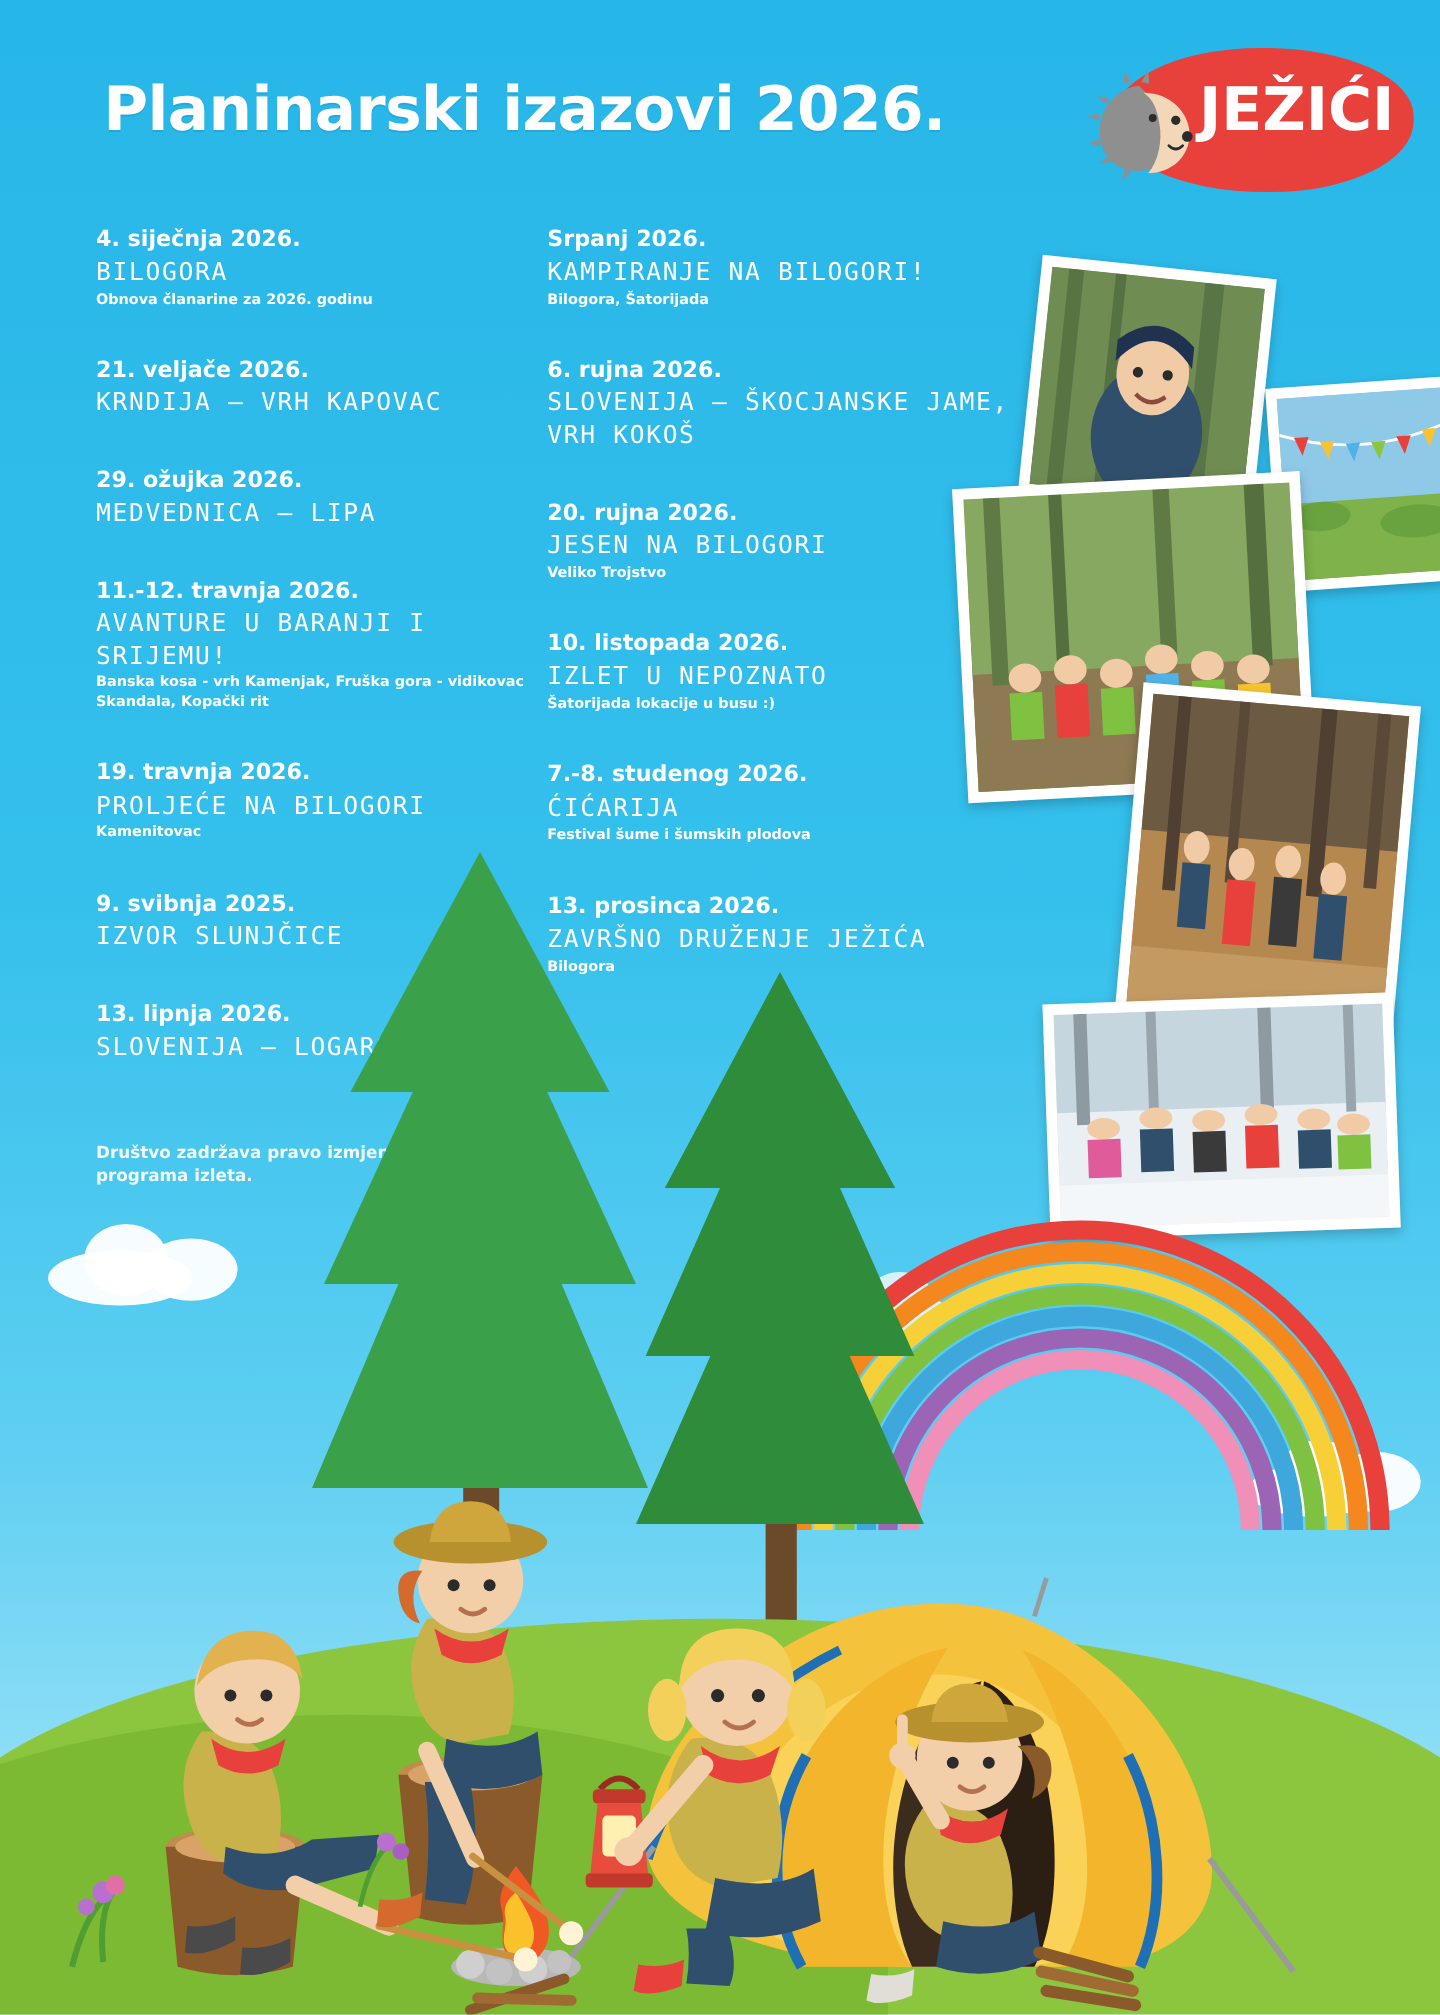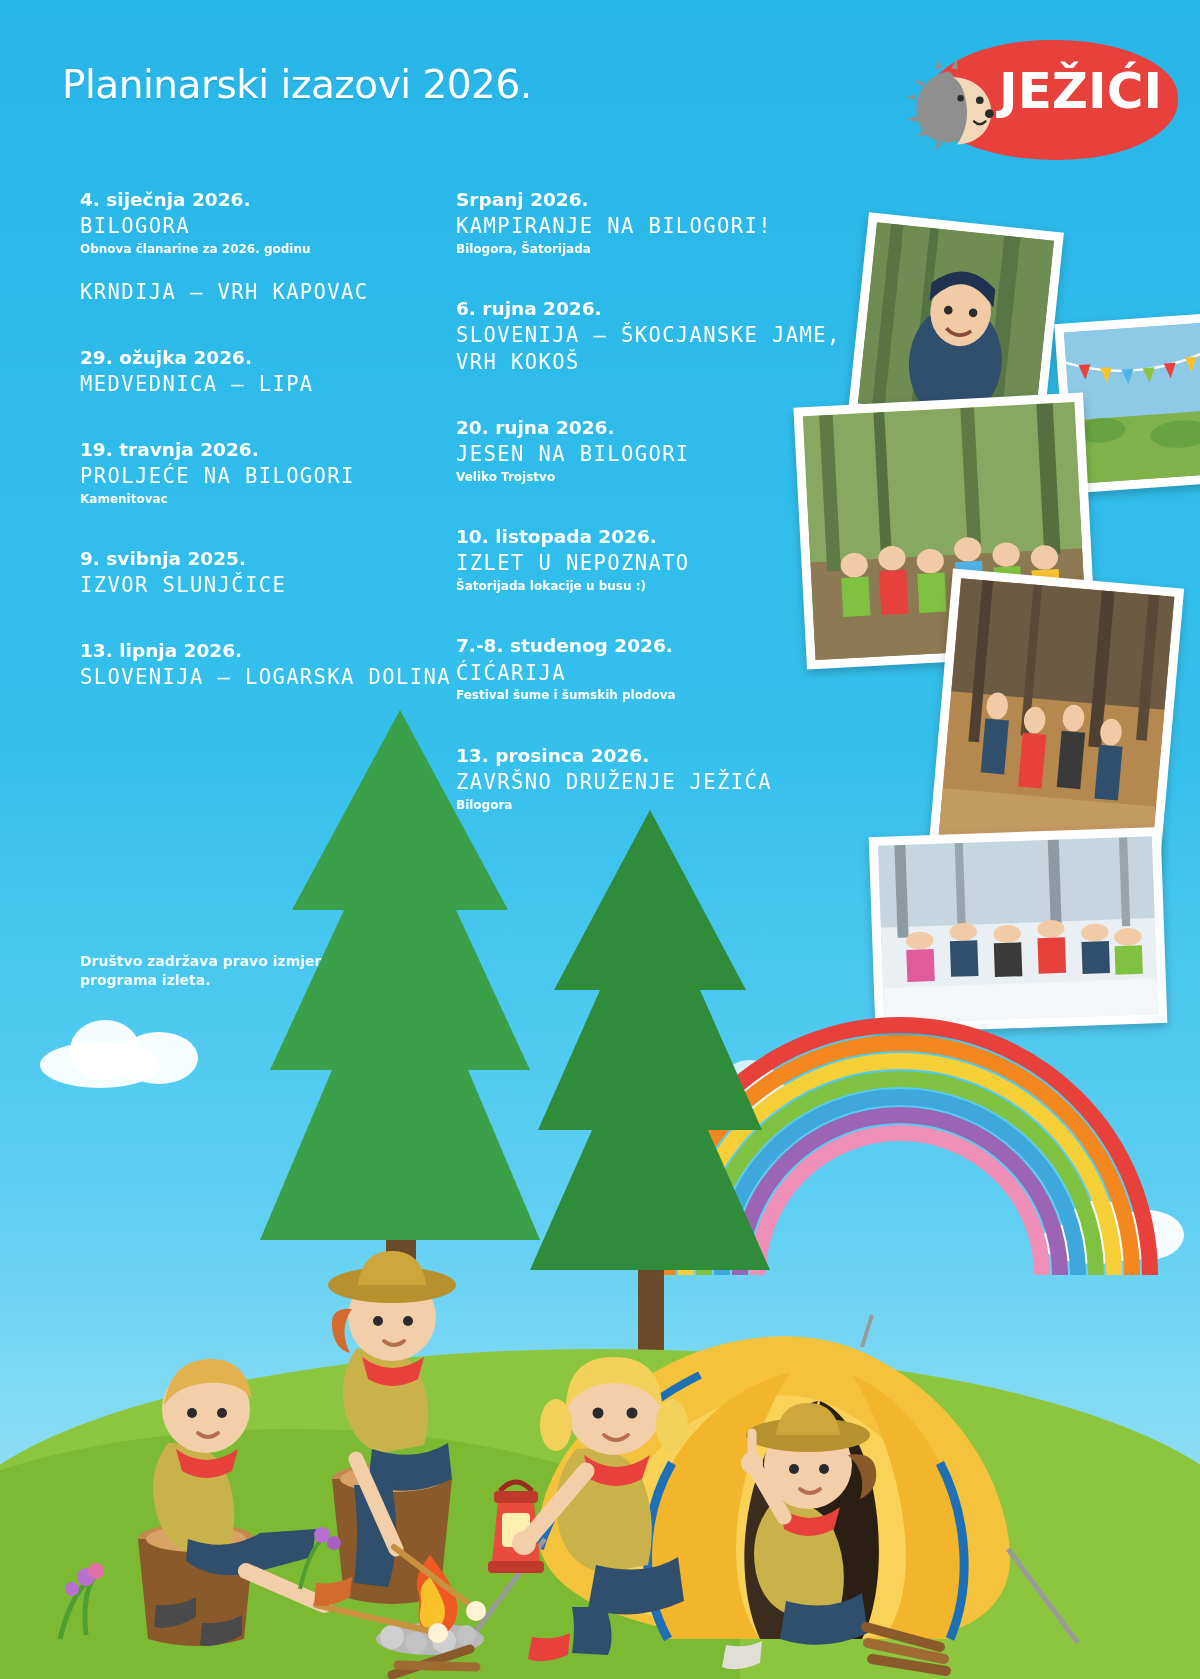--- a/index.html
+++ b/index.html
@@ -35,24 +35,24 @@
     position: absolute;
     bottom: 0; left: -160px;
     width: 900px; height: 250px;
     background: #7cba33;
     border-radius: 50% 50% 0 0 / 70% 70% 0 0;
   }
 
   
   .title {
     position: absolute;
-    left: 62px; top: 62px;
+    left: 86px; top: 62px;
     font-family: "DejaVu Sans", sans-serif;
-    font-weight: normal;
-    font-size: 39px;
+    font-weight: bold;
+    font-size: 51px;
     color: #ffffff;
     letter-spacing: -0.5px;
     text-shadow: 0 2px 0 rgba(0,0,0,.08);
   }
 
   
   .logo {
     position: absolute;
     right: 22px; top: 36px;
     width: 275px; height: 128px;
@@ -208,27 +208,33 @@
     <div class="logo-text">JEŽIĆI</div>
   </div>
 
   <div class="col col-left">
     <div class="event">
       <div class="ev-date">4. siječnja 2026.</div>
       <div class="ev-title">BILOGORA</div>
       <div class="ev-sub">Obnova članarine za 2026. godinu</div>
     </div>
     <div class="event">
+      <div class="ev-date">21. veljače 2026.</div>
       <div class="ev-title">KRNDIJA – VRH KAPOVAC</div>
       <div class="ev-sub"></div>
     </div>
     <div class="event">
       <div class="ev-date">29. ožujka 2026.</div>
       <div class="ev-title">MEDVEDNICA – LIPA</div>
       <div class="ev-sub"></div>
+    </div>
+    <div class="event">
+      <div class="ev-date">11.-12. travnja 2026.</div>
+      <div class="ev-title">AVANTURE U BARANJI I SRIJEMU!</div>
+      <div class="ev-sub">Banska kosa - vrh Kamenjak, Fruška gora - vidikovac Skandala, Kopački rit</div>
     </div>
     <div class="event">
       <div class="ev-date">19. travnja 2026.</div>
       <div class="ev-title">PROLJEĆE NA BILOGORI</div>
       <div class="ev-sub">Kamenitovac</div>
     </div>
     <div class="event">
       <div class="ev-date">9. svibnja 2025.</div>
       <div class="ev-title">IZVOR SLUNJČICE</div>
       <div class="ev-sub"></div>

